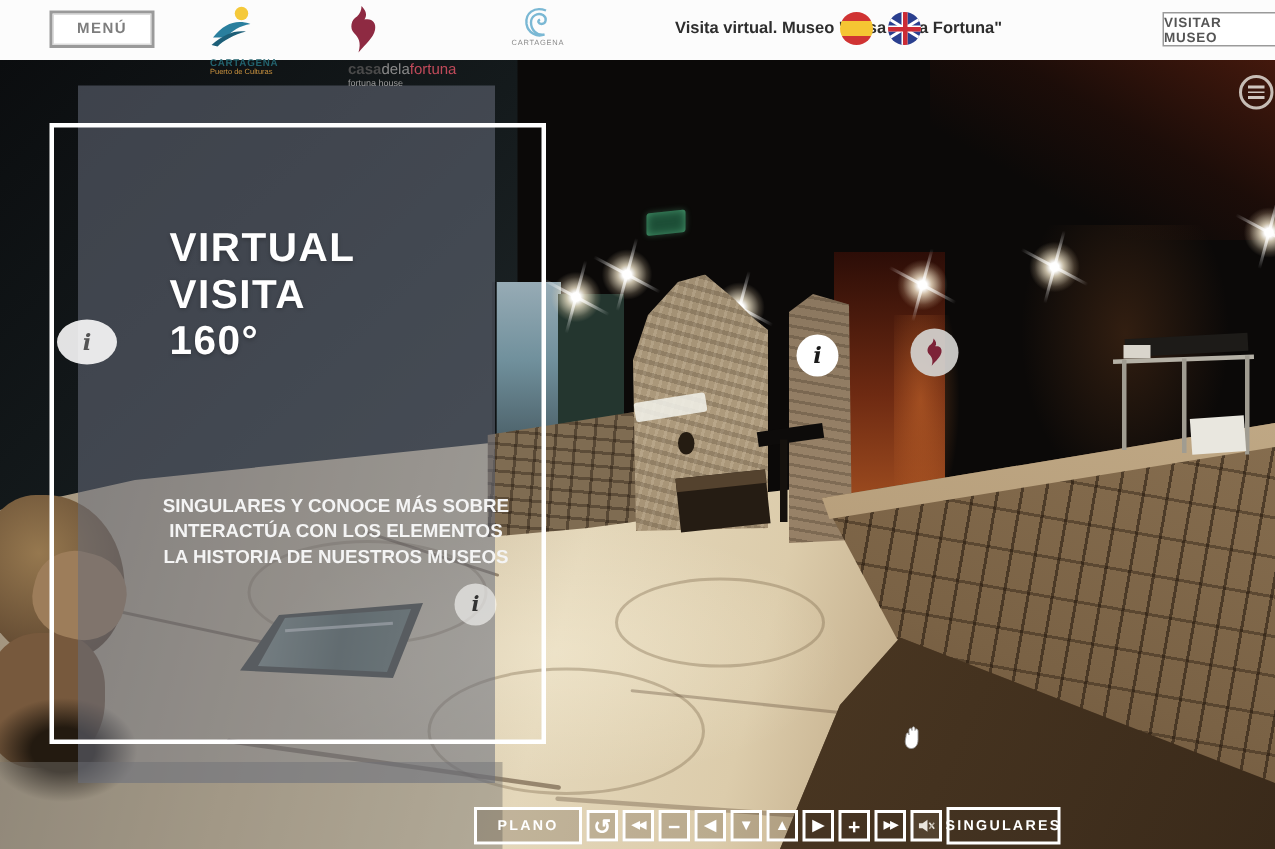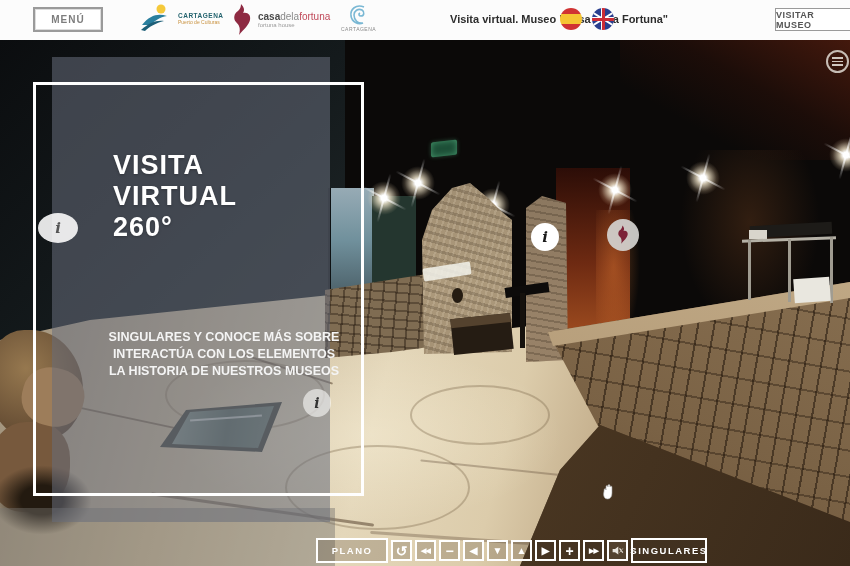--- a/index.html
+++ b/index.html
@@ -18,21 +18,21 @@
   .flag { position:absolute; top:8px; width:22px; height:22px; border-radius:50%; overflow:hidden; }
   .flag-es { left:560px; background:linear-gradient(180deg,#d03333 0 28%, #f5c533 28% 72%, #d03333 72% 100%); }
   .flag-uk { left:592px; background:#2a3f8f; }
   .flag-uk .cross-w { position:absolute; left:0; top:9px; width:22px; height:4px; background:#fff; }
   .flag-uk .cross-wv { position:absolute; left:9px; top:0; width:4px; height:22px; background:#fff; }
   .flag-uk .diag1 { position:absolute; left:-3px; top:10px; width:28px; height:2px; background:#fff; transform:rotate(32deg); }
   .flag-uk .diag2 { position:absolute; left:-3px; top:10px; width:28px; height:2px; background:#fff; transform:rotate(-32deg); }
   .flag-uk .cross-r { position:absolute; left:0; top:10px; width:22px; height:2.5px; background:#cc2b35; }
   .flag-uk .cross-rv { position:absolute; left:10px; top:0; width:2.5px; height:22px; background:#cc2b35; }
 
-  .logo { position:absolute; top:3px; display:flex; align-items:center; gap:4px; }
+  .logo { position:absolute; top:3px; display:flex; gap:4px;flex-direction:column; }
   .logo-1 { left:140px; } .logo-2 { left:232px; } .logo-3 { left:341px; }
   .logo-text { display:flex; flex-direction:column; line-height:1.15; }
   .lg1-a { font-size:6.5px; font-weight:bold; color:#23636e; letter-spacing:.5px; }
   .lg1-b { font-size:5px; color:#c9923f; }
   .lg2-a { font-size:10px; color:#8a8a8a; }
   .lg2-a b { color:#4a4a4a; } .lg2-a i { font-style:normal; color:#c04a5a; }
   .lg2-b { font-size:6px; color:#9a9a9a; }
   .lg3-a { font-size:5px; color:#8a8a8a; letter-spacing:.5px; text-align:center; }
 
   
@@ -304,23 +304,23 @@
     <div class="abs rail-v" style="left:748px; top:200px; height:60px;"></div>
     <div class="abs rail-v" style="left:788px; top:199px; height:63px;"></div>
     <div class="abs rail-v" style="left:830px; top:197px; height:66px;"></div>
     <div class="abs rail-box"></div>
 
     <div class="abs floor-left-grey"></div>
 
     <div class="abs panel-translucent"></div>
     <div class="abs panel-border"></div>
     <div class="abs panel-text pt-title">
+      <div>VIRTUAL</div>
       <div>VISITA</div>
-      <div>VIRTUAL</div>
-      <div>260°</div>
+      <div>160°</div>
     </div>
     <div class="abs panel-text pt-sub">
     </div>
     <div class="abs panel-text pt-body">
       <div>SINGULARES Y CONOCE MÁS SOBRE</div>
       <div>INTERACTÚA CON LOS ELEMENTOS</div>
       <div>LA HISTORIA DE NUESTROS MUSEOS</div>
     </div>
 
     <div class="abs hotspot hs-ellipse">i</div>

